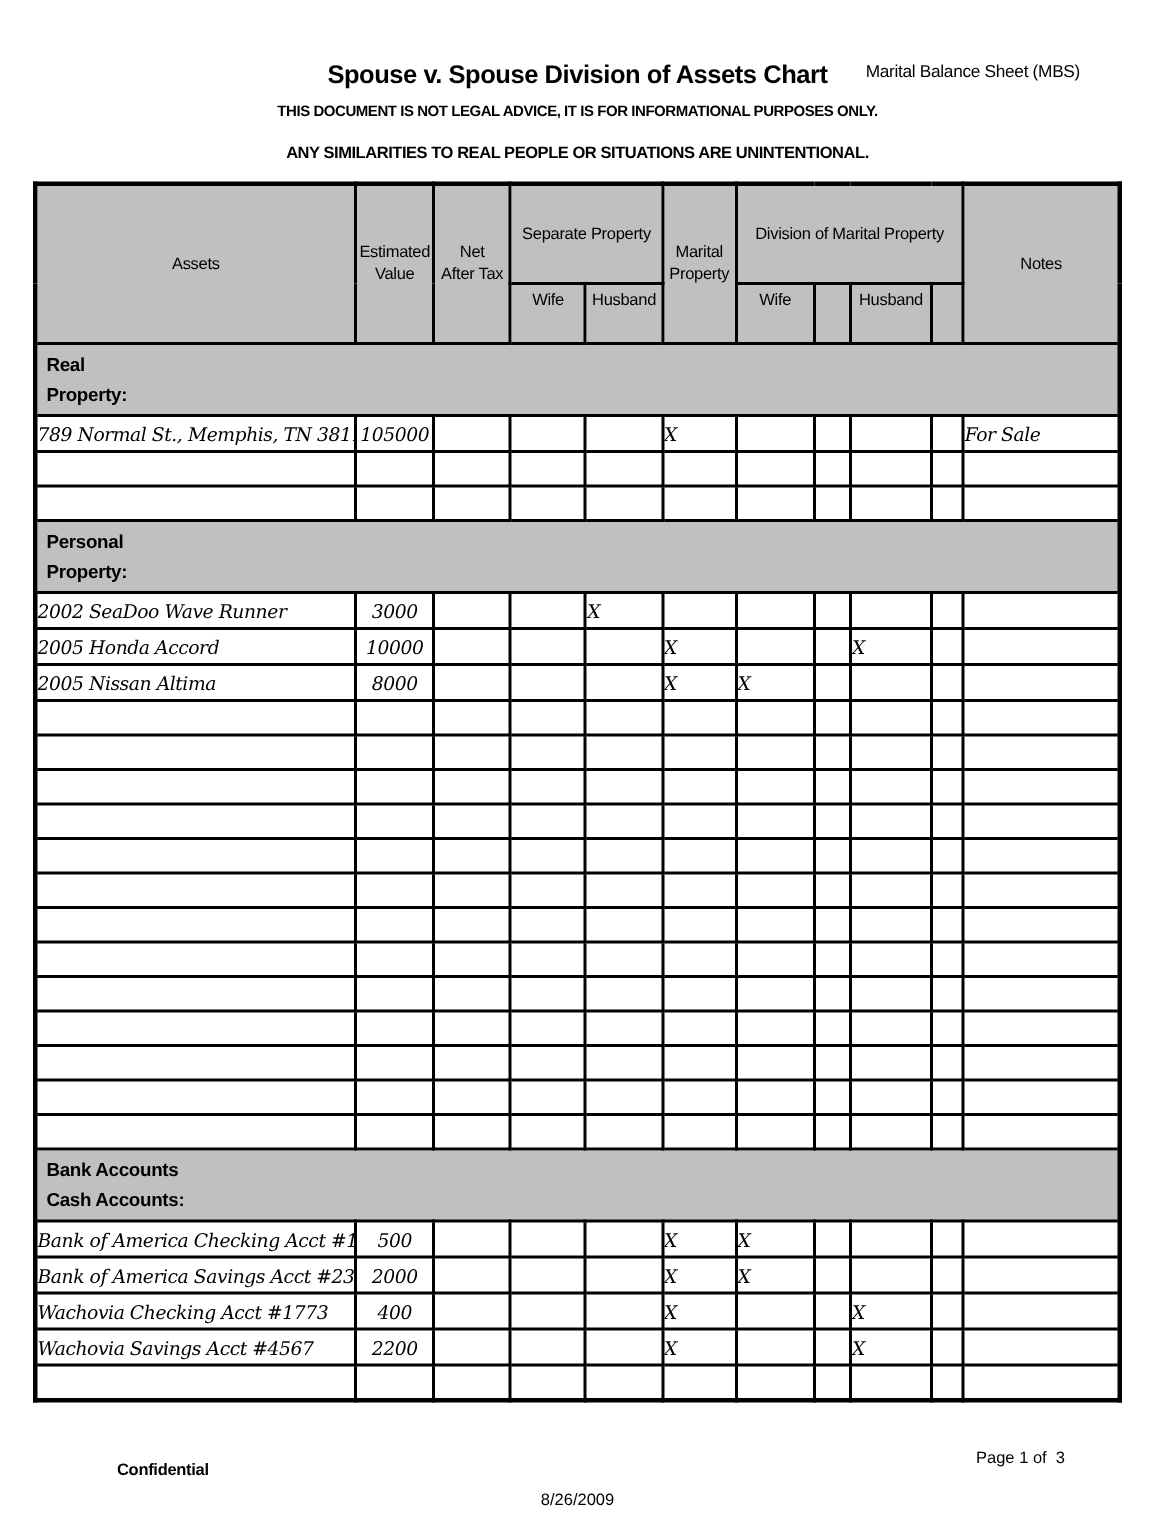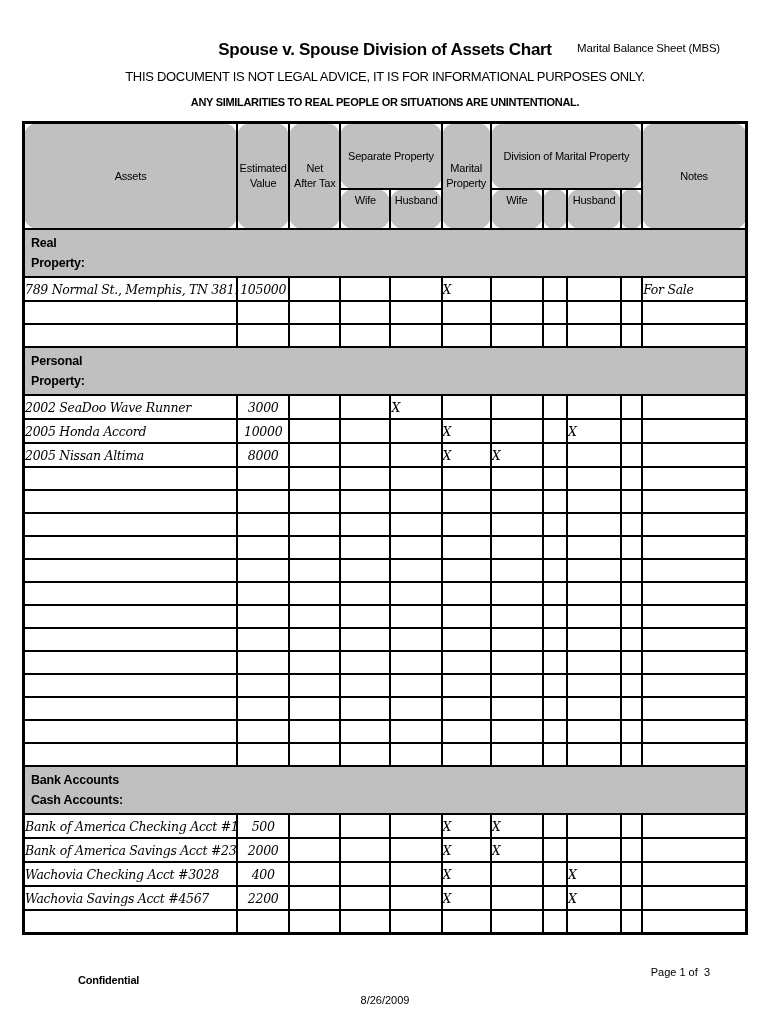--- a/index.html
+++ b/index.html
@@ -36,22 +36,22 @@
     font-weight: normal;
     letter-spacing: -0.2px;
     padding-left: 40px;
   }
   .disclaimer-1 {
     position: absolute;
     top: 69px;
     left: 0;
     width: 100%;
     text-align: center;
-    font-size: 13px;
-    font-weight: normal;
+    font-size: 10px;
+    font-weight: bold;
     letter-spacing: -0.3px;
   }
   .disclaimer-2 {
     position: absolute;
     top: 96px;
     left: 0;
     width: 100%;
     text-align: center;
     font-size: 11px;
     font-weight: bold;
@@ -76,21 +76,20 @@
     white-space: nowrap;
   }
   thead th {
     background: var(--gray, #c0c0c0);
     font-weight: normal;
     font-size: 11px;
     line-height: 1.3;
     text-align: center;
     vertical-align: middle;
     letter-spacing: -0.2px;
-    border-radius: 14px;
   }
   tr.head-main { height: 66px; }
   tr.head-sub  { height: 40px; }
   tr.head-sub th {
     vertical-align: bottom;
     padding-bottom: 20px;
   }
   tr.section-row td {
     background: var(--gray, #c0c0c0);
     font-weight: bold;
@@ -471,21 +470,21 @@
           <td class="cell-mark"></td>
           <td class="cell-mark"></td>
           <td class="cell-mark">X</td>
           <td class="cell-mark">X</td>
           <td class="cell-mark"></td>
           <td class="cell-mark"></td>
           <td class="cell-mark"></td>
           <td class="cell-notes"></td>
         </tr>
         <tr class="item-row">
-          <td class="cell-asset">Wachovia Checking Acct #3028</td>
+          <td class="cell-asset">Wachovia Checking Acct #1773</td>
           <td class="cell-value">400</td>
           <td class="cell-mark"></td>
           <td class="cell-mark"></td>
           <td class="cell-mark"></td>
           <td class="cell-mark">X</td>
           <td class="cell-mark"></td>
           <td class="cell-mark"></td>
           <td class="cell-mark">X</td>
           <td class="cell-mark"></td>
           <td class="cell-notes"></td>

